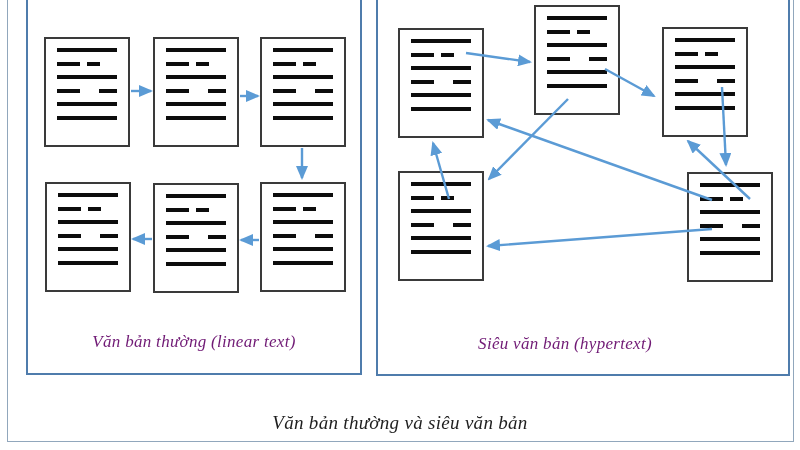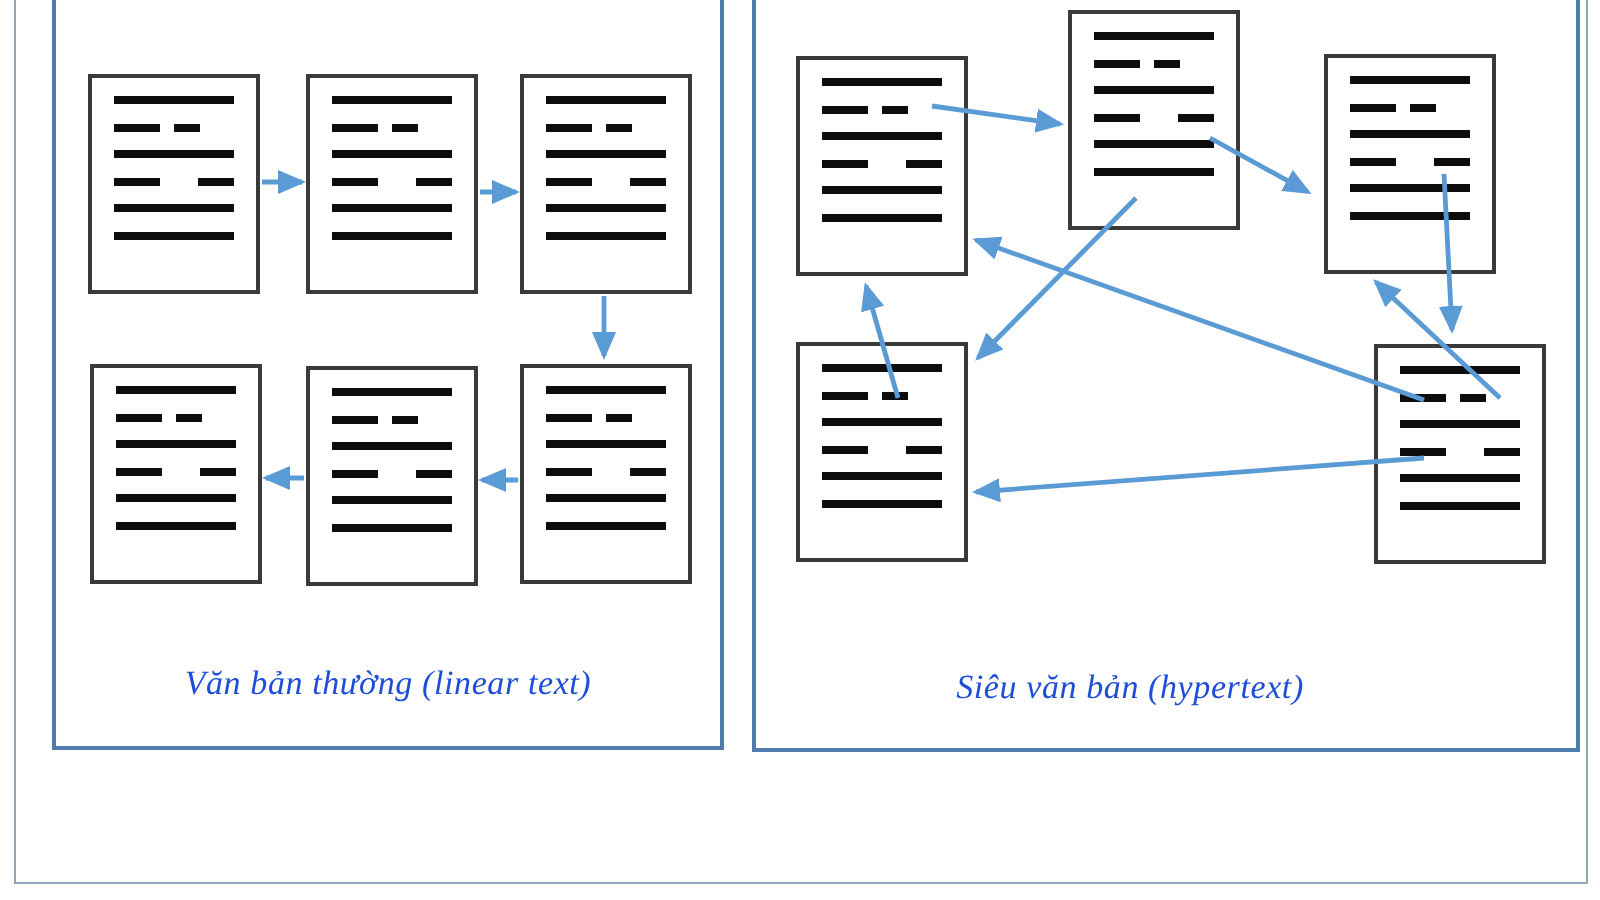--- a/index.html
+++ b/index.html
@@ -41,21 +41,21 @@
   .row-split-a .seg.s2 { width: 22%; }
   .row-split-b { justify-content: space-between; }
   .row-split-b .seg.s1 { width: 38%; }
   .row-split-b .seg.s2 { width: 30%; }
   .panel-label {
     position: absolute;
     width: 100%;
     text-align: center;
     font-style: italic;
     font-size: 17px;
-    color: #1d4ed8;
+    color: #701a75;
     letter-spacing: 0.3px;
   }
   .caption {
     position: absolute;
     left: 0; top: 412px;
     width: 800px;
     text-align: center;
     font-style: italic;
     font-size: 19px;
     color: #1f1f1f;
@@ -343,14 +343,15 @@
         <line x1="568" y1="99" x2="489" y2="179" stroke="#5b9bd5" stroke-width="2.4" marker-end="url(#ah)"></line>
         <line x1="750" y1="199" x2="688" y2="141" stroke="#5b9bd5" stroke-width="2.4" marker-end="url(#ah)"></line>
         <line x1="712" y1="229" x2="488" y2="246" stroke="#5b9bd5" stroke-width="2.4" marker-end="url(#ah)"></line>
       </g>
   </svg>
 
   <div class="panel-label" id="label-linear" style="left: 26px; width: 336px; top: 332px;">Văn bản thường (linear text)</div>
 
   <div class="panel-label" id="label-hyper" style="left: 376px; width: 378px; top: 334px;">Siêu văn bản (hypertext)</div>
 
+  <div class="caption">Văn bản thường và siêu văn bản</div>
 
 </div>
 
 </body></html>

